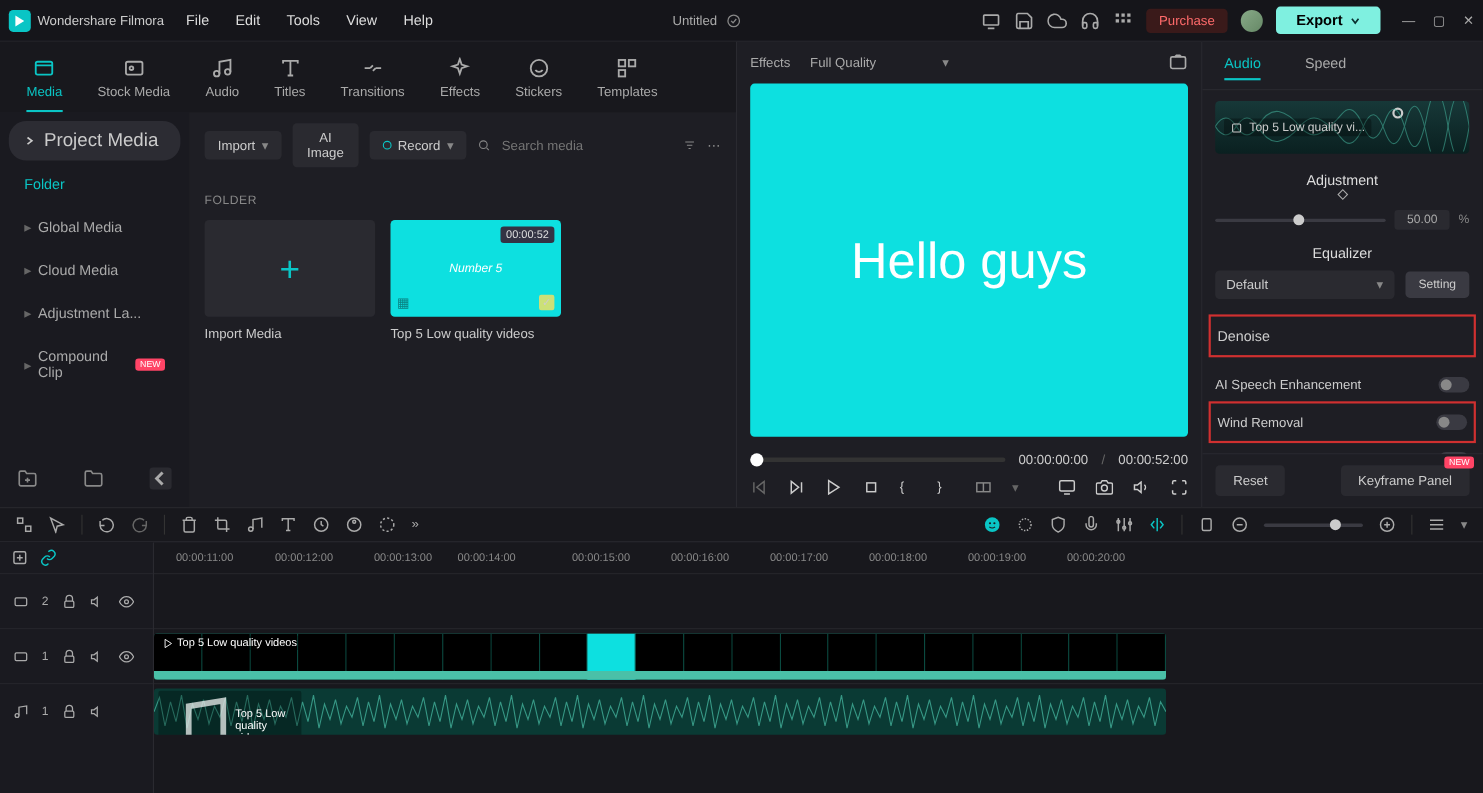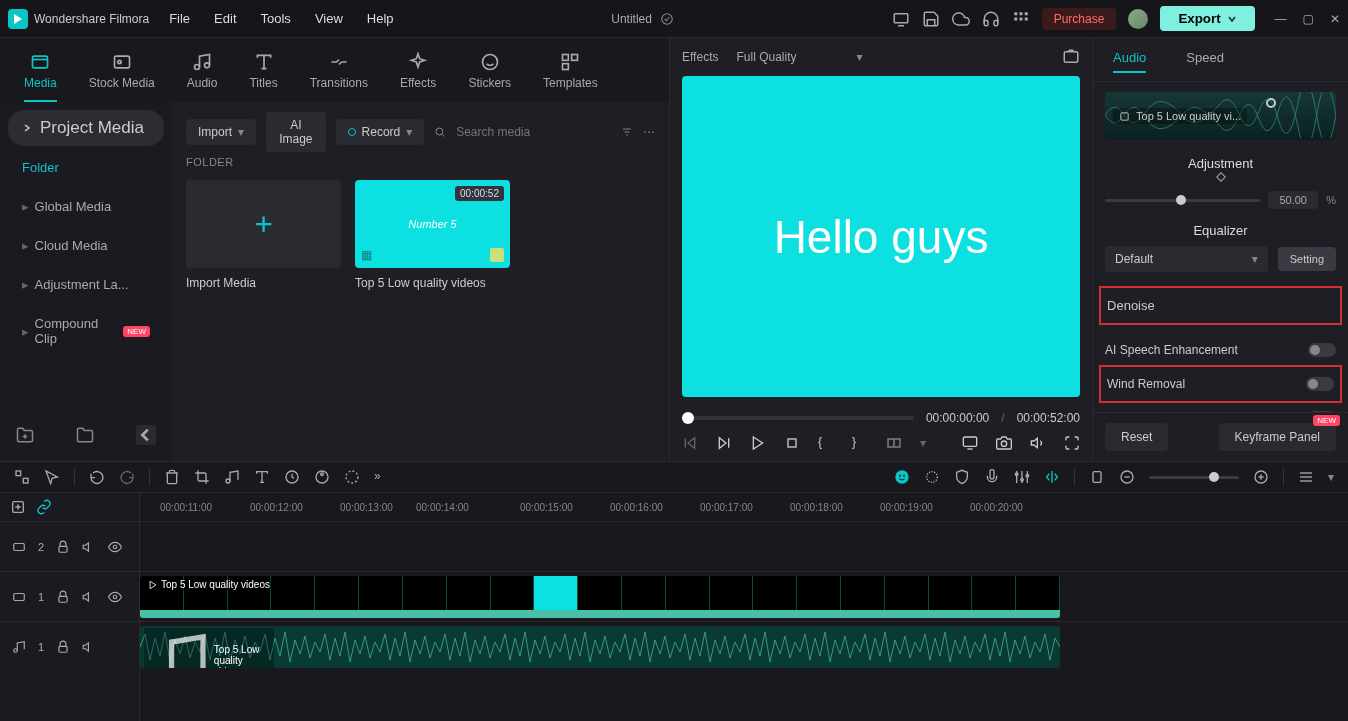--- a/index.html
+++ b/index.html
@@ -28,21 +28,21 @@
 .sidebar { width: 172px; background: #1a1a20; padding: 8px; display: flex; flex-direction: column; gap: 4px; position: relative; }
 .sidebar-pill { background: #2c2c33; padding: 8px 14px; border-radius: 16px; font-size: 17px; display: flex; align-items: center; gap: 8px; }
 .sidebar-folder { color: #0ac5c5; padding: 10px 14px; font-size: 13px; }
 .sidebar-item { padding: 10px 14px; font-size: 13px; color: #aaa; display: flex; align-items: center; gap: 6px; cursor: pointer; border-radius: 4px; }
 .new-badge { background: #ff4466; color: white; font-size: 8px; padding: 1px 4px; border-radius: 3px; }
 .sidebar-bottom { margin-top: auto; display: flex; align-items: center; justify-content: space-between; padding: 8px; }
 .sidebar-bottom svg { width: 18px; height: 18px; color: #888; }
 .collapse-btn { width: 20px; height: 20px; background: #2a2a30; border-radius: 3px; display: flex; align-items: center; justify-content: center; cursor: pointer; }
 
 .media-area { flex: 1; padding: 10px 14px; overflow: auto; }
-.media-toolbar { display: flex; align-items: center; gap: 10px; margin-bottom: 4px; }
+.media-toolbar { display: flex; align-items: center; gap: 10px; margin-bottom: 24px; }
 .tb-btn { background: #2a2a30; border: none; color: #ccc; padding: 6px 12px; border-radius: 4px; font-size: 12px; cursor: pointer; display: flex; align-items: center; gap: 6px; }
 .rec-dot { width: 8px; height: 8px; border-radius: 50%; border: 1px solid #0ac5c5; }
 .search-box { flex: 1; background: transparent; border: none; color: #ccc; font-size: 12px; outline: none; }
 .folder-label { font-size: 11px; color: #888; margin-bottom: 12px; letter-spacing: 0.5px; }
 .media-grid { display: flex; gap: 14px; }
 .media-card { width: 155px; }
 .media-thumb { width: 155px; height: 88px; background: #2a2a30; border-radius: 4px; display: flex; align-items: center; justify-content: center; position: relative; }
 .media-thumb.video { background: #0de0e0; }
 .plus-icon { font-size: 32px; color: #0ac5c5; font-weight: 200; }
 .dur-badge { position: absolute; top: 6px; right: 6px; background: #334; color: #ddd; font-size: 10px; padding: 2px 5px; border-radius: 3px; }

